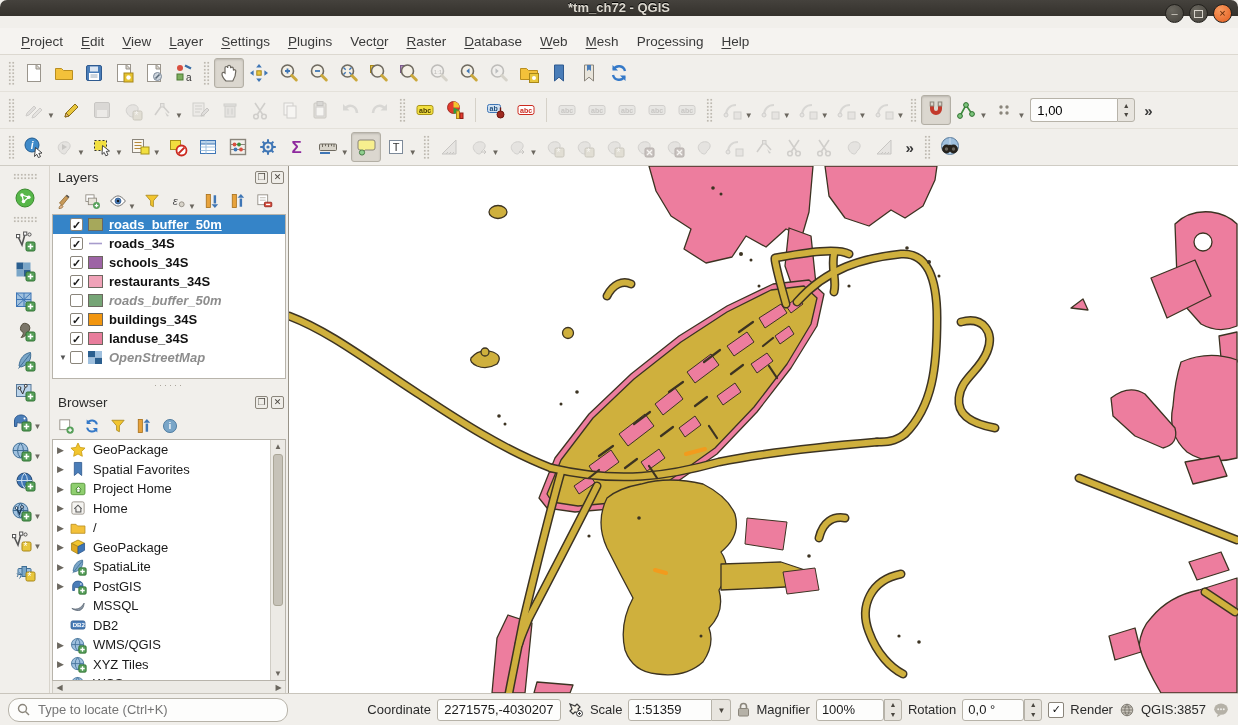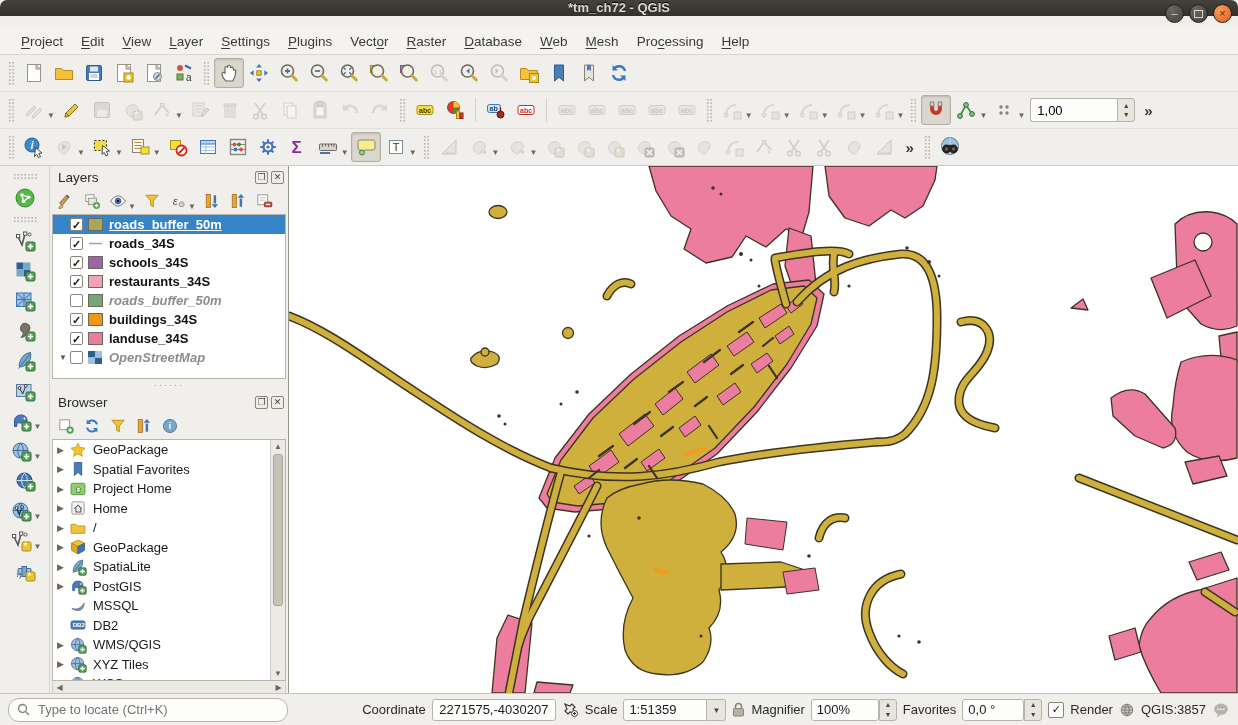--- a/index.html
+++ b/index.html
@@ -1314,21 +1314,21 @@
       <path d="M3.5 6.5V4.5a3 3 0 0 1 6 0v2" fill="none" stroke="#8a857b" stroke-width="1.6"></path>
     </svg>
   <span class="slabel">Magnifier</span>
   <div class="spinunit">
     <input class="sfield" style="width: 56px;" value="100%">
     <div class="spincol">
         <span>▲</span>
         <span>▼</span>
       </div>
   </div>
-  <span class="slabel">Favorites</span>
+  <span class="slabel">Rotation</span>
   <div class="spinunit">
     <input class="sfield" style="width: 50px;" value="0,0 °">
     <div class="spincol">
         <span>▲</span>
         <span>▼</span>
       </div>
   </div>
   <div class="scheck" id="render-check">✓</div>
   <span class="slabel">Render</span>
   <svg width="16" height="16" viewBox="0 0 22 22">

